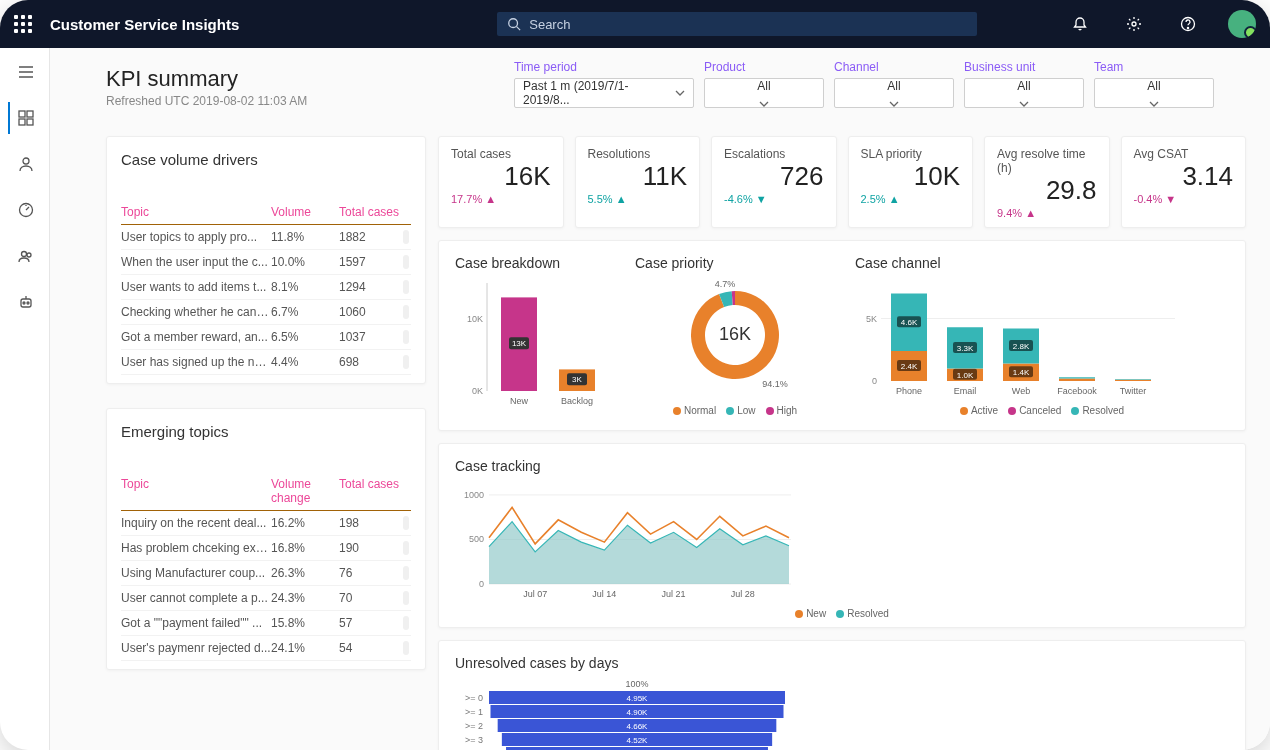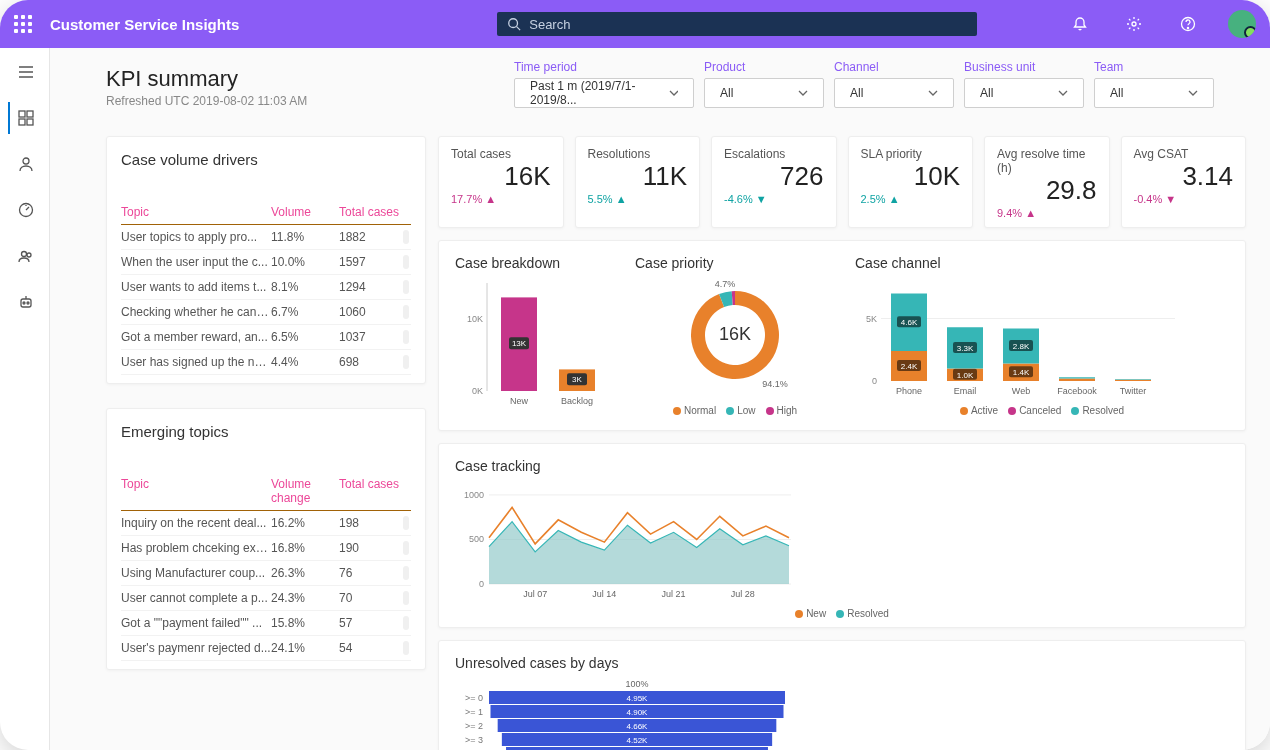--- a/index.html
+++ b/index.html
@@ -1,39 +1,39 @@
 <!DOCTYPE html>
 <html><head>
 <meta charset="utf-8">
 <style>
 * { box-sizing: border-box; margin: 0; padding: 0; font-family: "Segoe UI", Arial, sans-serif; }
 body { background: #fff; width: 1270px; height: 750px; overflow: hidden; position: relative; }
 .frame { width: 1270px; height: 750px; border-radius: 28px; overflow: hidden; background: #fff; box-shadow: 0 8px 28px rgba(0,0,0,.18); }
-.topbar { height: 48px; background: #8b5cf6; color: #fff; display: flex; align-items: center; padding: 12px 14px; gap: 18px; }
+.topbar { height: 48px; background: #0f172a; color: #fff; display: flex; align-items: center; padding: 12px 14px; gap: 18px; }
 .waffle { width: 18px; height: 18px; display: grid; grid-template: repeat(3,4px)/repeat(3,4px); gap: 3px; }
 .waffle span { background: #fff; border-radius: 1px; }
 .app-title { font-size: 15px; font-weight: 600; }
 .search { margin-left: 240px; width: 480px; height: 24px; background: #1b3254; border-radius: 2px; display: flex; align-items: center; padding: 0 10px; color: #c6d1e2; gap: 8px; font-size: 13px; }
 .search svg { width: 14px; height: 14px; }
 .topbar .spacer { flex: 1; }
 .ticon { width: 36px; height: 36px; display: flex; align-items: center; justify-content: center; color: #fff; }
 .avatar { width: 28px; height: 28px; border-radius: 50%; background: #47b17f; position: relative; margin-left: 4px; overflow: hidden; }
 .avatar::after { content: ""; position: absolute; right: -1px; bottom: -1px; width: 9px; height: 9px; background: #84e05e; border: 2px solid #10233e; border-radius: 50%; }
 .main { display: flex; height: calc(100% - 48px); }
 .sidebar { width: 50px; border-right: 1px solid #e6e6e6; display: flex; flex-direction: column; align-items: center; padding-top: 8px; gap: 14px; }
 .ham, .sicon { width: 34px; height: 32px; display: flex; align-items: center; justify-content: center; color: #555; border-left: 2px solid transparent; }
 .sicon.active { border-left-color: #0078d4; }
 .content { flex: 1; padding: 18px 24px 24px 56px; background: #fafafa; overflow: hidden; }
 .page-title { font-size: 22px; font-weight: 400; color: #232323; }
 .refreshed { font-size: 12px; color: #888; margin-top: 2px; }
 .filters { position: absolute; top: 60px; left: 514px; display: flex; gap: 10px; }
 .filter { display: flex; flex-direction: column; gap: 4px; }
 .filter-label { font-size: 12px; color: #8b5cf6; }
-.filter-box { height: 30px; border: 1px solid #cfcfcf; border-radius: 2px; background: #fff; display: flex; align-items: center; justify-content: space-between; padding: 0 15px; font-size: 12px; color: #333; }
-.filters .filter:nth-child(1) .filter-box { width: 180px; } .filters .filter:nth-child(n+2) .filter-box { width: 120px; }
+.filter-box { height: 30px; border: 1px solid #cfcfcf; border-radius: 2px; background: #fff; display: flex; align-items: center; justify-content: space-between; padding: 0 8px; font-size: 12px; color: #333; }
+.filters .filter:nth-child(1) .filter-box { width: 180px; } .filters .filter:nth-child(n+2) .filter-box { width: 120px; flex-direction: column; }
 .panels-row { display: flex; gap: 12px; margin-top: 28px; }
 .left-col { width: 320px; display: flex; flex-direction: column; gap: 24px; }
 .card { background: #fff; border: 1px solid #eee; border-radius: 3px; box-shadow: 0 1px 3px rgba(0,0,0,.04); padding: 14px 14px 8px 14px; }
 .card h3 { font-size: 15px; font-weight: 400; color: #333; margin-bottom: 8px; }
 .tbl-head, .tbl-row { display: grid; grid-template-columns: 1fr 68px 64px 8px; font-size: 12px; color: #555; padding: 5px 0; }
 .tbl-head { color: #ec4899; border-bottom: 1px solid #a16207; margin-top: 32px; }
 .tbl-row { border-bottom: 1px solid #f2f2f2; }
 .tbl-row span:nth-child(1) { overflow: hidden; text-overflow: ellipsis; white-space: nowrap; }
 .scroll-ind { width: 6px; background: #f0f0f0; border-radius: 3px; }
 .right-col { flex: 1; display: flex; flex-direction: column; gap: 12px; }

